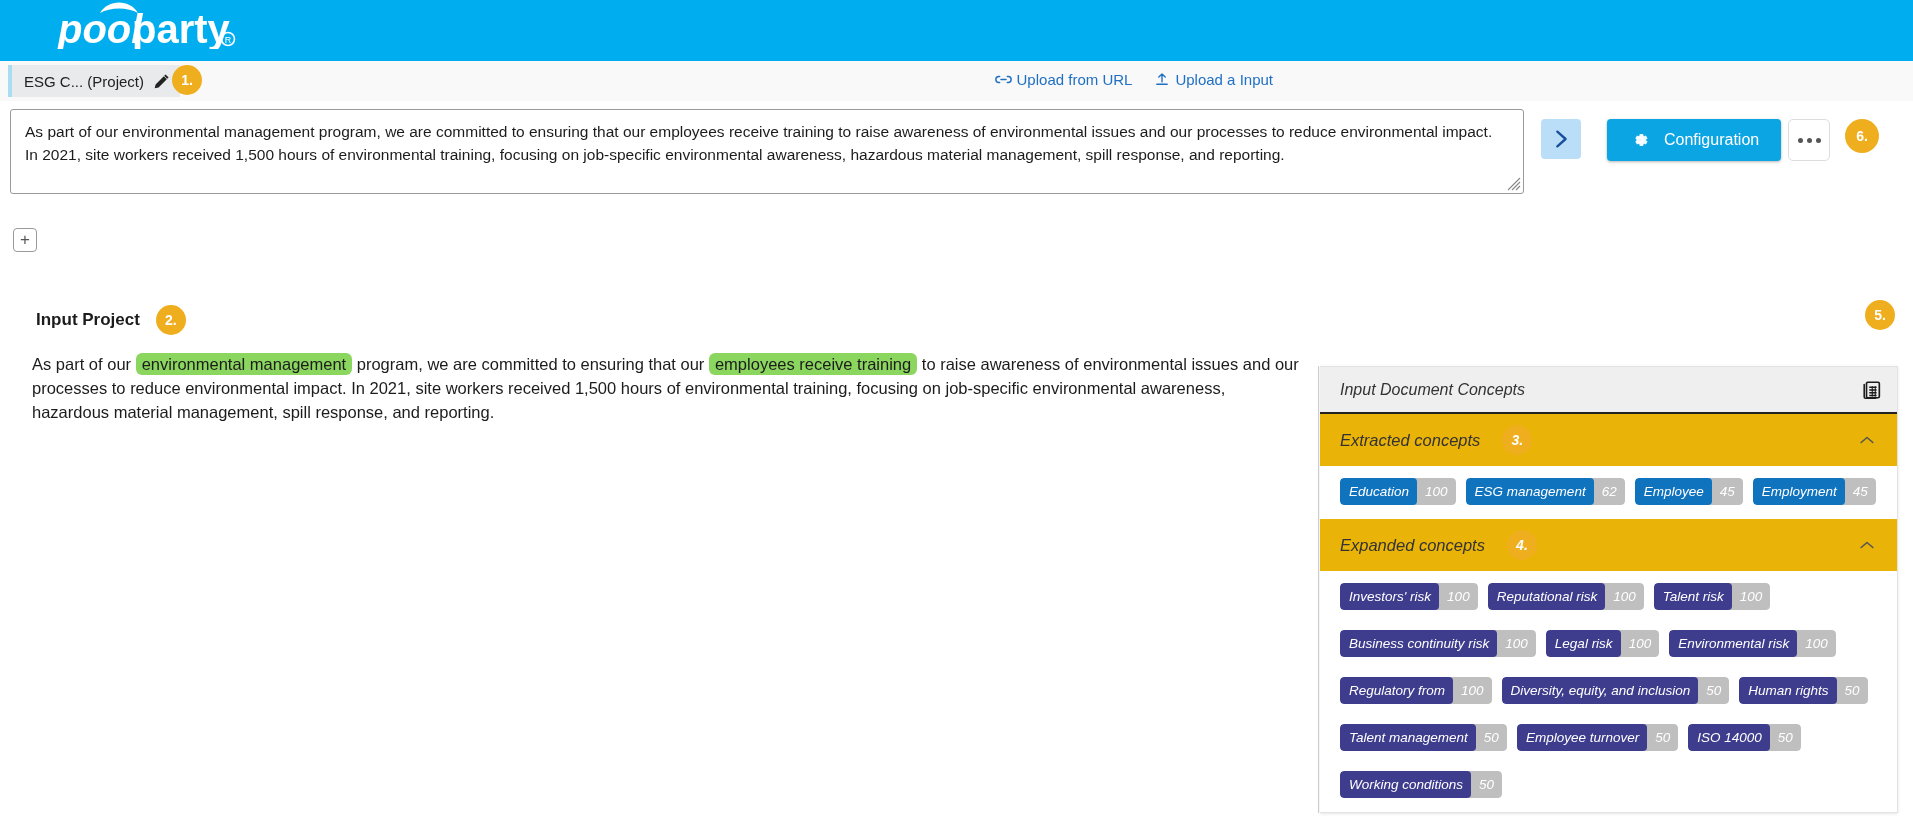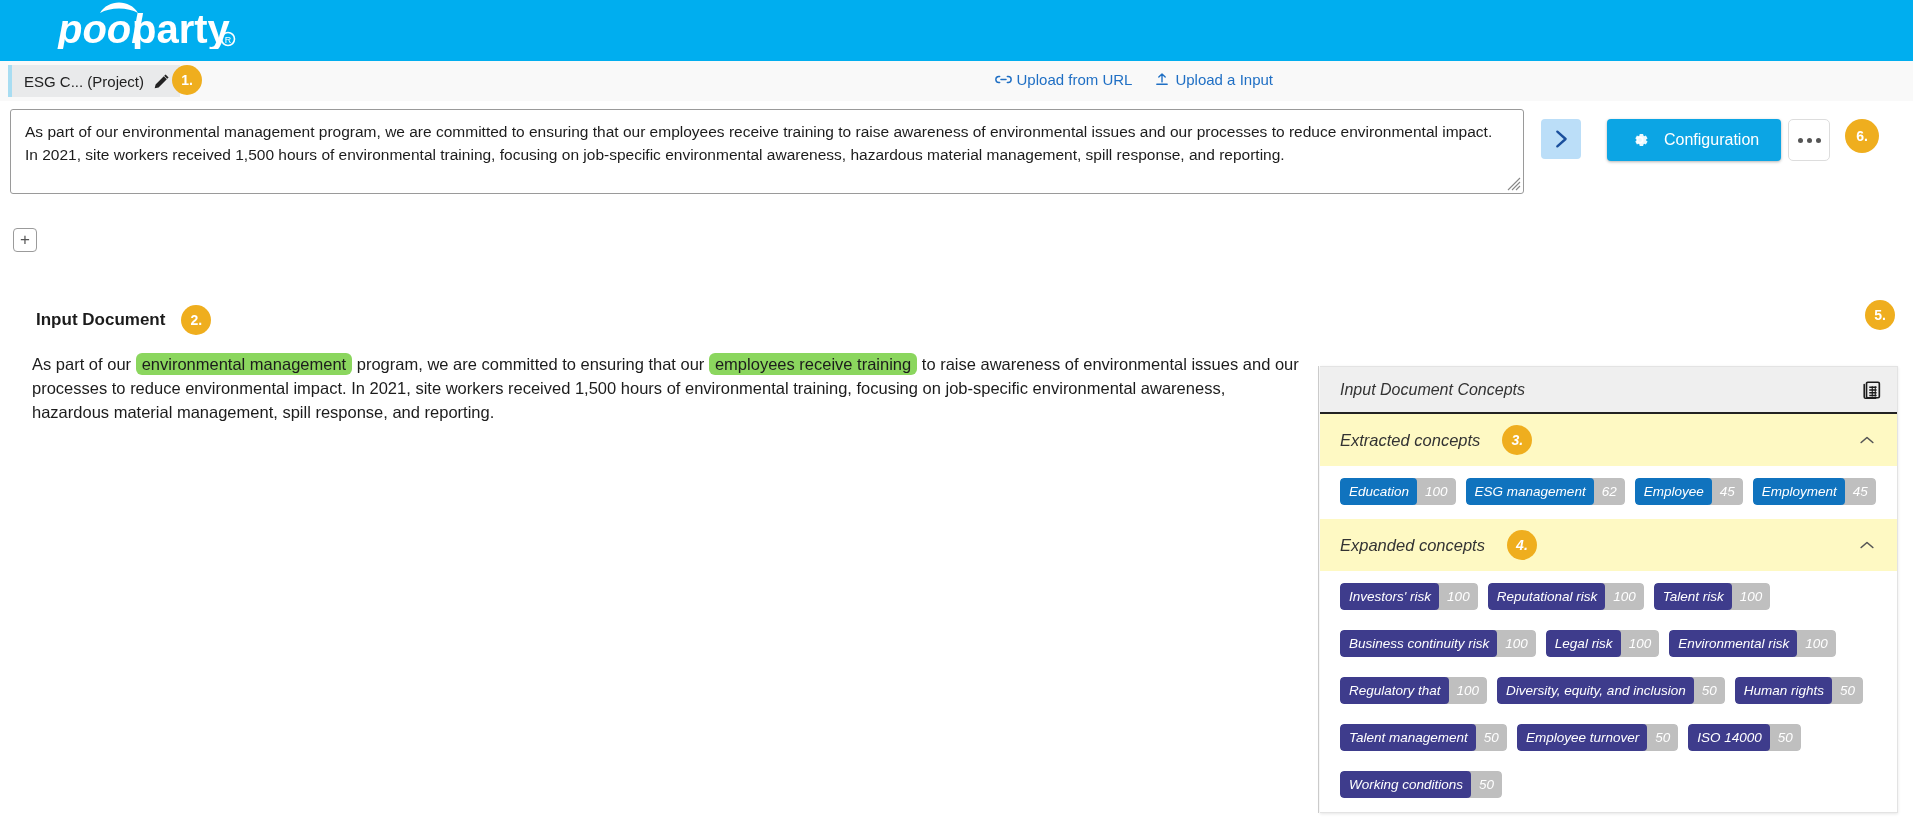--- a/index.html
+++ b/index.html
@@ -195,21 +195,21 @@
   .panel-head {
     background: #EFEFEF;
     border-bottom: 2px solid #222;
     height: 47px;
     display: flex; align-items: center;
     padding: 0 14px 0 20px;
   }
   .panel-head .txt { font-size: 16px; color: #333; flex: 1; }
 
   .section-head {
-    background: #fef9c3;
+    background: #eab308;
     height: 52px;
     display: flex; align-items: center;
     padding: 0 20px 0 20px;
     gap: 22px;
     cursor: pointer;
   }
   .section-head .txt { font-size: 16.5px; color: #333; }
   .section-head .spacer { flex: 1; }
 
   .chips {
@@ -308,21 +308,21 @@
     <span class="dot"></span>
     <span class="dot"></span>
     <span class="dot"></span>
   </div>
   <div class="badge badge-abs" style="left:1845px; top:18px; width:34px; height:34px;">6.</div>
 </div>
 
 <div class="add-tab-btn">+</div>
 
 <div class="doc-head">
-  <span class="title">Input Document</span>
+  <span class="title">Input Project</span>
   <span class="badge">2.</span>
 </div>
 
 <div class="doc-body">
   <span>As part of our </span><span class="hl">environmental management</span><span> program, we are committed to ensuring that our </span><span class="hl">employees receive training</span><span> to raise awareness of environmental issues and our processes to reduce environmental impact. In 2021, site workers received 1,500 hours of environmental training, focusing on job-specific environmental awareness, hazardous material management, spill response, and reporting.</span>
 </div>
 
 <div class="hide-concepts-wrap">
   <span class="badge">5.</span>
 </div>
@@ -393,21 +393,21 @@
       </span>
       <span class="chip purple">
         <span class="name">Legal risk</span>
         <span class="score">100</span>
       </span>
       <span class="chip purple">
         <span class="name">Environmental risk</span>
         <span class="score">100</span>
       </span>
       <span class="chip purple">
-        <span class="name">Regulatory that</span>
+        <span class="name">Regulatory from</span>
         <span class="score">100</span>
       </span>
       <span class="chip purple">
         <span class="name">Diversity, equity, and inclusion</span>
         <span class="score">50</span>
       </span>
       <span class="chip purple">
         <span class="name">Human rights</span>
         <span class="score">50</span>
       </span>

